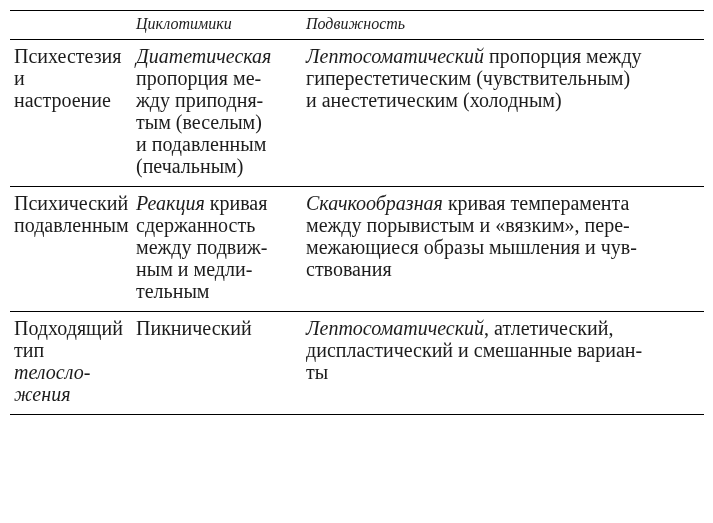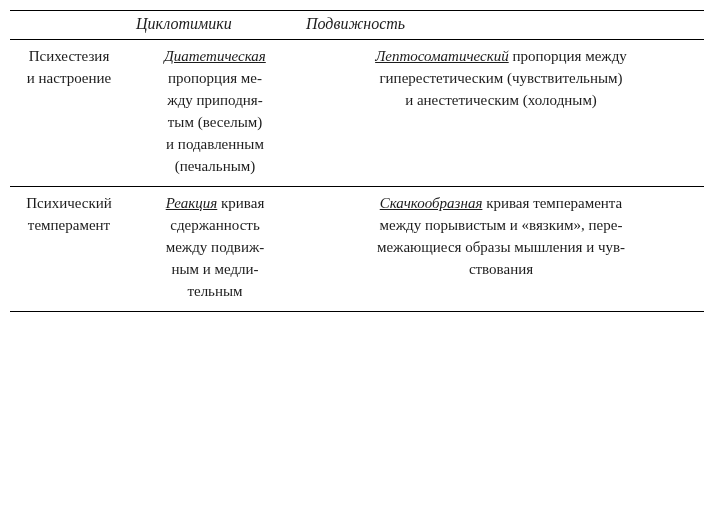--- a/index.html
+++ b/index.html
@@ -39,30 +39,29 @@
   }
   tbody tr {
     border-bottom: 1px solid #000;
   }
   tbody tr:last-child {
     border-bottom: none;
   }
   tbody th, tbody td {
     font-weight: normal;
     font-style: normal;
-    text-align: center;
+    text-align: left;
     vertical-align: top;
-    font-size: 15px;
+    font-size: 20px;
     line-height: 22px;
     padding: 5px 8px 9px 4px;
     white-space: pre-line;
   }
   tbody em {
     font-style: italic;
-    text-decoration: underline;
   }
 </style>
 </head>
 <body>
 
 <div class="page">
   <table class="typology">
     <colgroup>
       <col class="c1">
       <col class="c2">
@@ -84,26 +83,35 @@
 жду приподня-
 тым (веселым)
 и подавленным
 (печальным)</span></td>
           <td><em>Лептосоматический</em><span> пропорция между
 гиперестетическим (чувствительным)
 и анестетическим (холодным)</span></td>
         </tr>
         <tr>
           <th scope="row"><span>Психический
-темперамент</span></th>
+подавленным</span></th>
           <td><em>Реакция</em><span> кривая
 сдержанность
 между подвиж-
 ным и медли-
 тельным</span></td>
           <td><em>Скачкообразная</em><span> кривая темперамента
 между порывистым и «вязким», пере-
 межающиеся образы мышления и чув-
 ствования</span></td>
         </tr>
+        <tr>
+          <th scope="row"><span>Подходящий
+тип </span><em>телосло-
+жения</em></th>
+          <td><span>Пикнический</span></td>
+          <td><em>Лептосоматический</em><span>, атлетический,
+диспластический и смешанные вариан-
+ты</span></td>
+        </tr>
       </tbody>
   </table>
 </div>
 
 </body></html>

